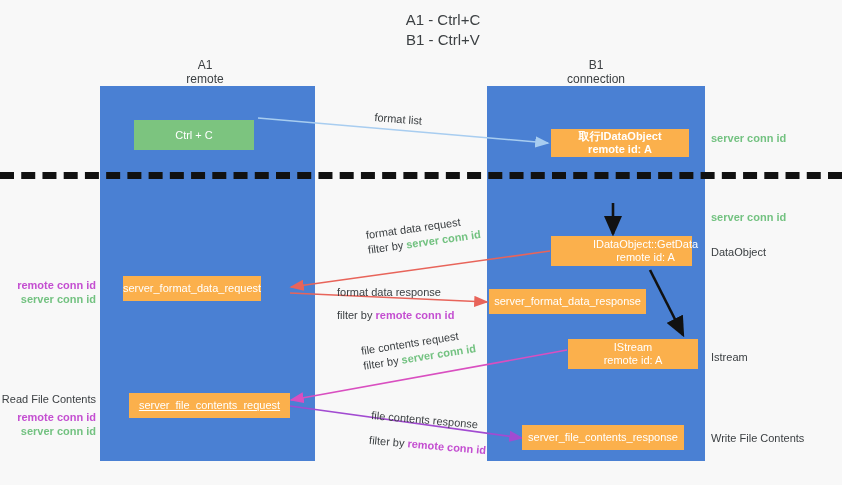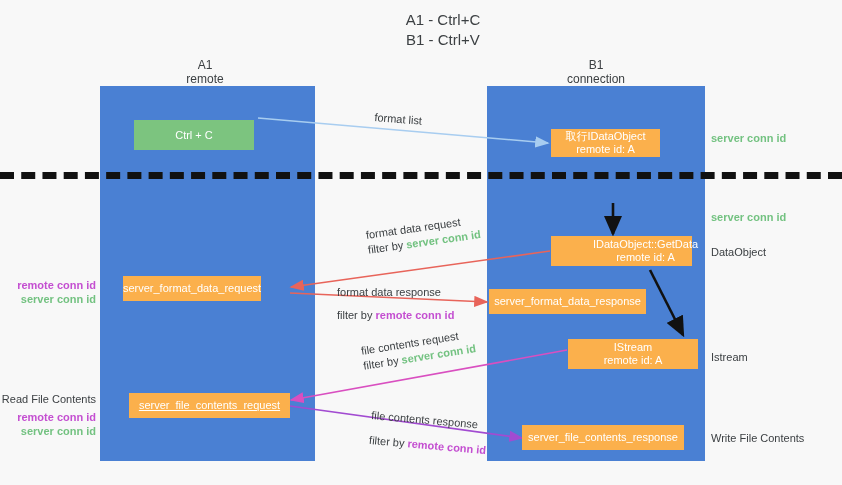--- a/index.html
+++ b/index.html
@@ -146,21 +146,21 @@
   </div>
 
   <div class="box orange" style="left:123px; top:276px; width:138px; height:25px;">
     <span>server_format_data_request</span>
   </div>
 
   <div class="box orange" style="left:129px; top:393px; width:161px; height:25px;text-decoration:underline;">
     <span>server_file_contents_request</span>
   </div>
 
-  <div class="box orange" style="left:551px; top:129px; width:109px; height:28px;">
+  <div class="box orange" style="left:551px; top:129px; width:138px; height:28px;font-weight:bold;">
     <span>取行IDataObject</span>
     <span>remote id: A</span>
   </div>
 
 
   <div class="box orange" style="left:551px; top:236px; width:141px; height:30px;padding-left:48px;">
     <span>IDataObject::GetData</span>
     <span>remote id: A</span>
   </div>
 

